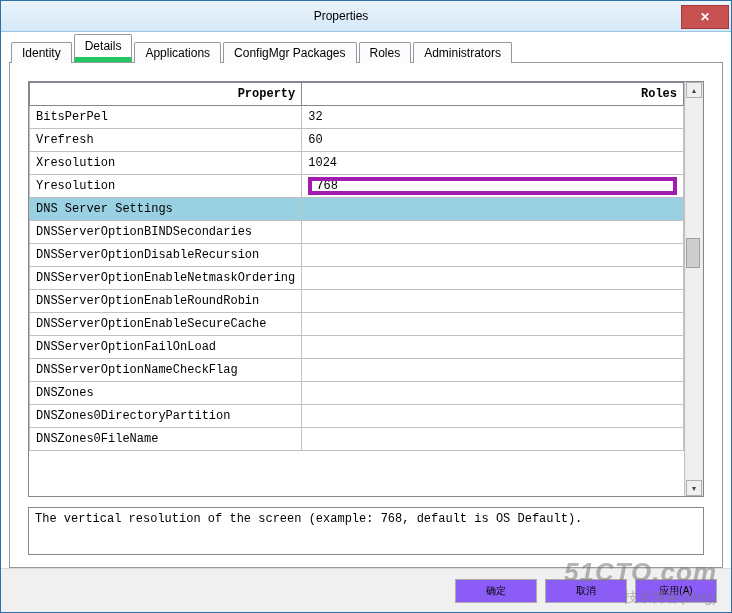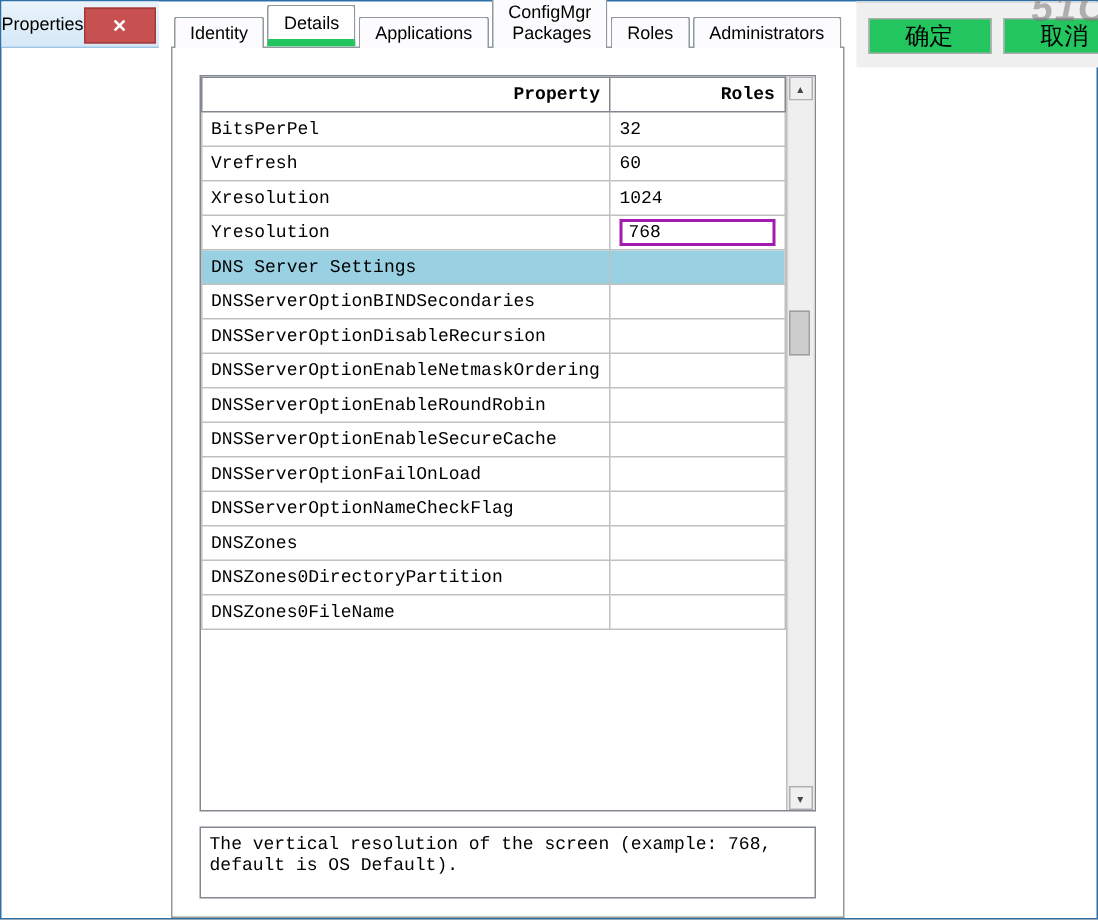--- a/index.html
+++ b/index.html
@@ -10,21 +10,21 @@
     background: #888;
   }
   .window {
     width: 732px;
     height: 613px;
     background: #fff;
     border: 1px solid #2c6fa9;
     box-sizing: border-box;
     position: relative;
     display: flex;
-    flex-direction: row;
+    flex-direction: column;
   }
   .titlebar {
     height: 30px;
     background: linear-gradient(to bottom, #e9f3fb, #d6e8f7);
     border-bottom: 1px solid #9cc4e4;
     display: flex;
     align-items: center;
     position: relative;
   }
   .titlebar-title {
@@ -134,21 +134,21 @@
     font-family: inherit;
     font-size: inherit;
     padding: 0;
     margin: 0;
     background: transparent;
   }
   td.editing {
     padding: 0 2px;
   }
   td.editing .value-input {
-    border: 2px solid #a21caf;
+    border: 4px solid #a21caf;
     padding: 1px 4px;
     box-sizing: border-box;
     height: 18px;
   }
   .grid-scroll {
     width: 18px;
     background: #e9e9e9;
     border-left: 1px solid #c0c0c0;
     display: flex;
     flex-direction: column;
@@ -202,23 +202,23 @@
     padding-right: 14px;
     box-sizing: border-box;
     background: #f0f0f0;
     border-top: 1px solid #d9d9d9;
     position: relative;
   }
   .dlg-btn {
     width: 82px;
     height: 24px;
     margin-left: 8px;
-    background: #22c55e;
+    background: #8b5cf6;
     border: 1px solid #acacac;
-    font-size: 16px;
+    font-size: 10px;
     cursor: pointer;
   }
   .watermark {
     position: absolute;
     bottom: 6px;
     right: 14px;
     font-family: Liberation Sans, sans-serif;
     color: rgba(120,120,120,0.55);
     text-align: right;
     pointer-events: none;

